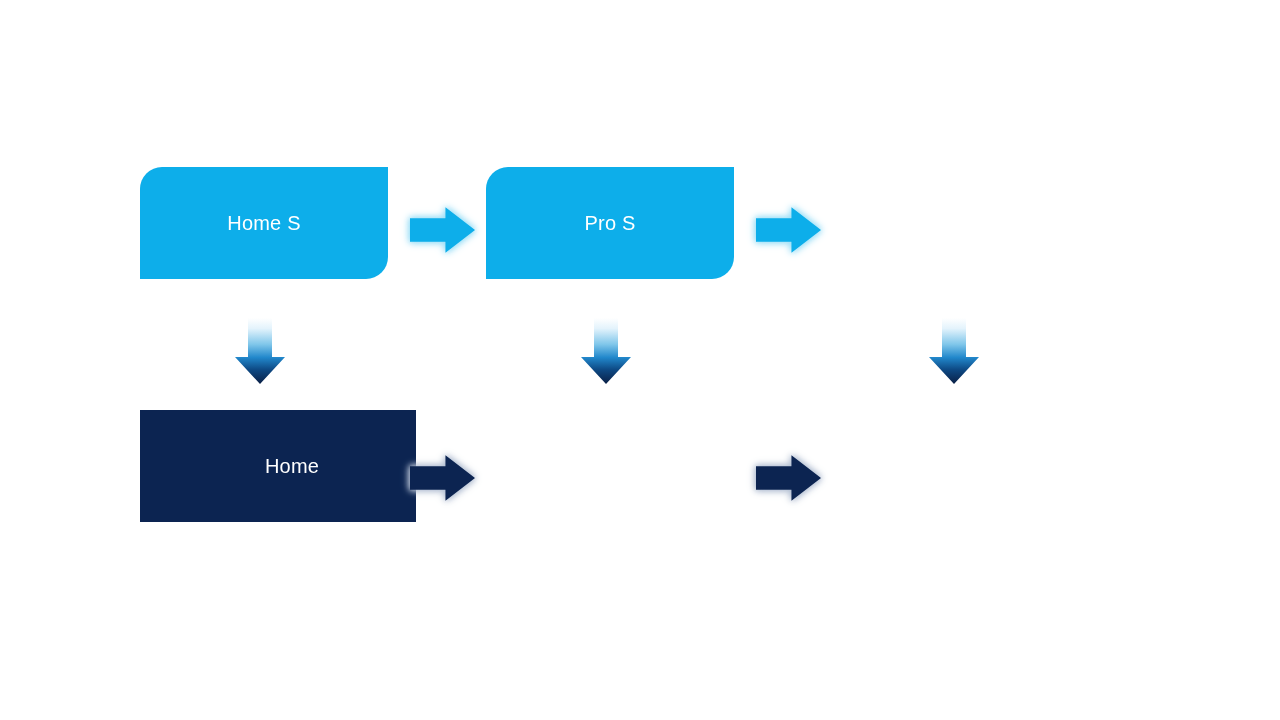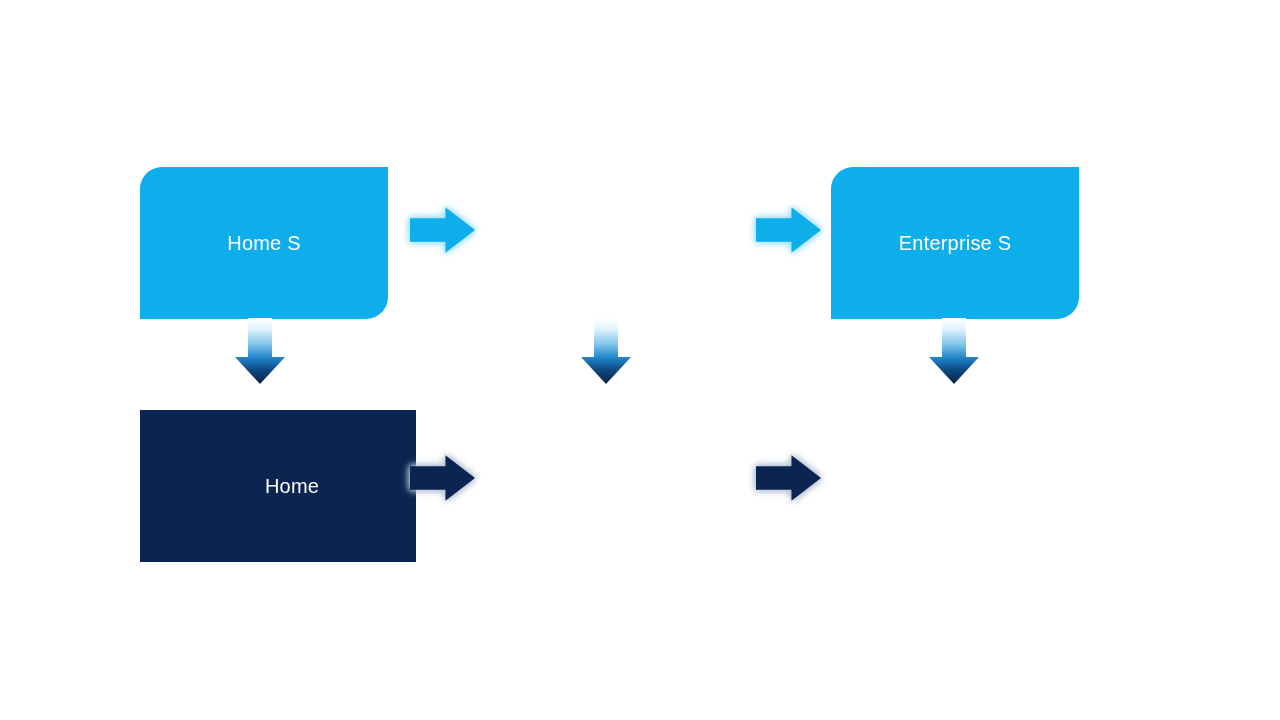--- a/index.html
+++ b/index.html
@@ -31,21 +31,21 @@
     font-family: "Liberation Sans", sans-serif;
   }
   .defs-svg {
     position: absolute;
     width: 0;
     height: 0;
   }
   .box {
     position: absolute;
     width: 248px;
-    height: 152px;
+    height: 112px;
     display: flex;
     align-items: center;
     justify-content: center;
   }
   .box.top-row {
     top: 167px;
     background: var(--top-box-fill);
     border-radius: 22px 0 22px 0;
   }
   .box.bottom-row {
@@ -97,22 +97,22 @@
         <stop class="stop-3" offset="60%"></stop>
         <stop class="stop-4" offset="78%"></stop>
         <stop class="stop-5" offset="100%"></stop>
       </linearGradient>
     </defs>
   </svg>
 
   <div class="box top-row" style="left:140px">
     <span class="box-label">Home S</span>
   </div>
-  <div class="box top-row" style="left:831px">
-    <span class="box-label">Enterprise S</span>
+  <div class="box top-row" style="left:486px">
+    <span class="box-label">Pro S</span>
   </div>
 
   <div class="box bottom-row" style="left:140px">
     <span class="box-label">Home</span>
   </div>
 
   <svg class="arrow-right blue" style="left:410px; top:207px" width="65" height="46" viewBox="0 0 66 46">
     <polygon points="0,11 36,11 36,0 66,23 36,46 36,35 0,35"></polygon>
   </svg>
   <svg class="arrow-right blue" style="left:756px; top:207px" width="65" height="46" viewBox="0 0 66 46">

